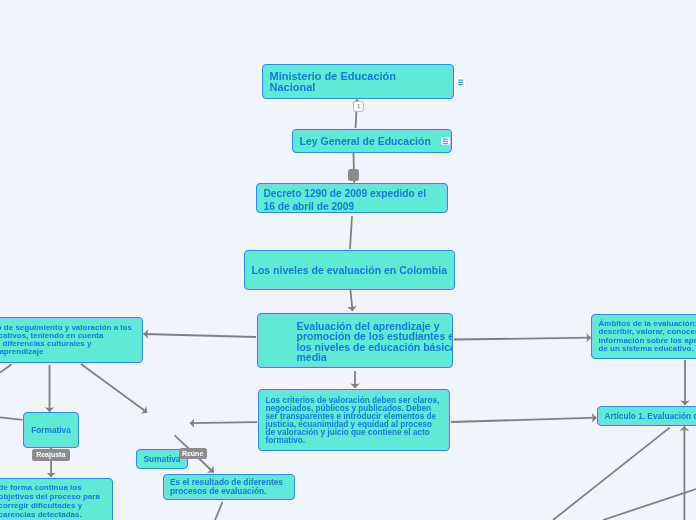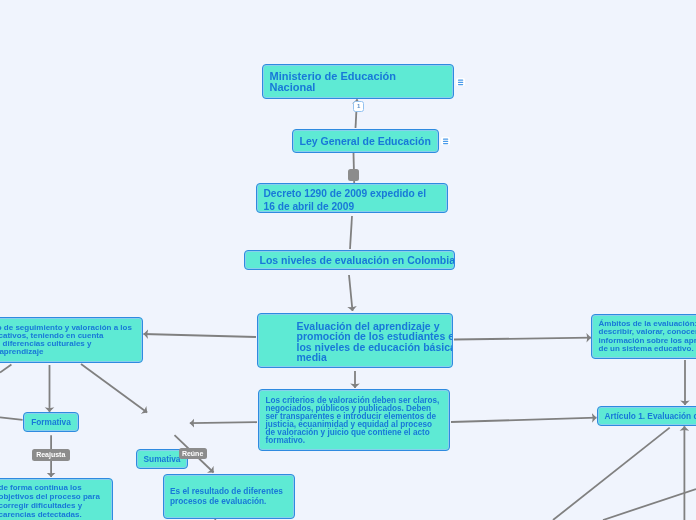--- a/index.html
+++ b/index.html
@@ -63,21 +63,21 @@
           <rect x="1.95" y="3.75" width="5.3" height="1.25" rx="0.6"></rect>
           <rect x="1.95" y="5.95" width="5.3" height="1.25" rx="0.6"></rect>
         </g>
       </svg>
   </div>
 
   <div class="numbadge" style="left:353.2px;top:101.2px;width:9.1px;height:8.6px;">
     <span>1</span>
   </div>
 
-  <div class="node" style="left:292px;top:129px;width:147px;height:24px;font-size:10.5px;line-height:10.8px;">
+  <div class="node" style="left:292px;top:129px;width:160px;height:24px;font-size:10.5px;line-height:10.8px;">
     <div class="t">Ley General de Educación</div>
   </div>
   <div class="hamb" style="left:441px;top:136.5px;">
     <svg width="9.2" height="8.6" viewBox="0 0 9.2 8.6">
         <g fill="#4a9aea">
           <rect x="1.95" y="1.55" width="5.3" height="1.25" rx="0.6"></rect>
           <rect x="1.95" y="3.75" width="5.3" height="1.25" rx="0.6"></rect>
           <rect x="1.95" y="5.95" width="5.3" height="1.25" rx="0.6"></rect>
         </g>
       </svg>
@@ -85,21 +85,21 @@
 
   <div class="badge" style="left:348px;top:168.5px;width:11px;height:12.5px;">
     <span></span>
   </div>
 
   <div class="node" style="left:256px;top:183px;width:192px;height:30px;font-size:10.2px;line-height:13px;">
     <div class="t" style="position:relative;top:1.5px">Decreto 1290 de 2009 expedido el
 16 de abril de 2009</div>
   </div>
 
-  <div class="node" style="left:244px;top:250px;width:211px;height:20px;font-size:10.5px;line-height:10.8px;padding-left:8px;">
+  <div class="node" style="left:244px;top:250px;width:211px;height:40px;font-size:10.5px;line-height:10.8px;">
     <div class="t">Los niveles de evaluación en Colombia</div>
   </div>
 
   <div class="node" style="left:257px;top:313px;width:196px;height:55px;font-size:10.5px;line-height:10.6px;padding-left:32px;">
     <div class="t" style="position:relative;top:1.2px">Evaluación del aprendizaje y
 promoción de los estudiantes en
 los niveles de educación básica y
 media</div>
   </div>
 
@@ -119,40 +119,40 @@
 los estilos de aprendizaje</div>
   </div>
 
   <div class="node" style="left:591px;top:314px;width:153px;height:45px;font-size:8px;line-height:8.05px;">
     <div class="t">Ámbitos de la evaluación:
 describir, valorar, conocer
 información sobre los aprendizajes
 de un sistema educativo.</div>
   </div>
 
-  <div class="node" style="left:23px;top:412px;width:56px;height:20px;font-size:8.3px;line-height:10px;justify-content:center;">
+  <div class="node" style="left:23px;top:412px;width:56px;height:36px;font-size:8.3px;line-height:10px;justify-content:center;">
     <div class="t" style="text-align:center;">Formativa</div>
   </div>
 
   <div class="node" style="left:136px;top:413px;width:52px;height:20px;font-size:8.3px;line-height:10px;justify-content:center;margin-top:36px;">
     <div class="t" style="text-align:center;">Sumativa</div>
   </div>
 
   <div class="node" style="left:597px;top:406px;width:175px;height:20px;font-size:8.3px;line-height:10px;">
     <div class="t">Artículo 1. Evaluación de los estudiantes</div>
   </div>
 
   <div class="node" style="left:-9px;top:478px;width:121.5px;height:48px;font-size:8px;line-height:9.2px;">
     <div class="t" style="position:relative;top:-1px">de forma continua los
 objetivos del proceso para
 corregir dificultades y
 carencias detectadas.</div>
   </div>
 
-  <div class="node" style="left:162.5px;top:473.7px;width:132px;height:45px;font-size:8.3px;line-height:9.9px;">
+  <div class="node" style="left:162.5px;top:473.7px;width:132px;height:26px;font-size:8.3px;line-height:9.9px;">
     <div class="t" style="position:relative;top:0.8px">Es el resultado de diferentes
 procesos de evaluación.</div>
   </div>
 
   <div class="badge" style="left:32px;top:449.2px;width:37.5px;height:11.6px;">
     <span>Reajusta</span>
   </div>
   <div class="badge" style="left:178.5px;top:447.5px;width:28.2px;height:11.8px;">
     <span>Reúne</span>
   </div>

